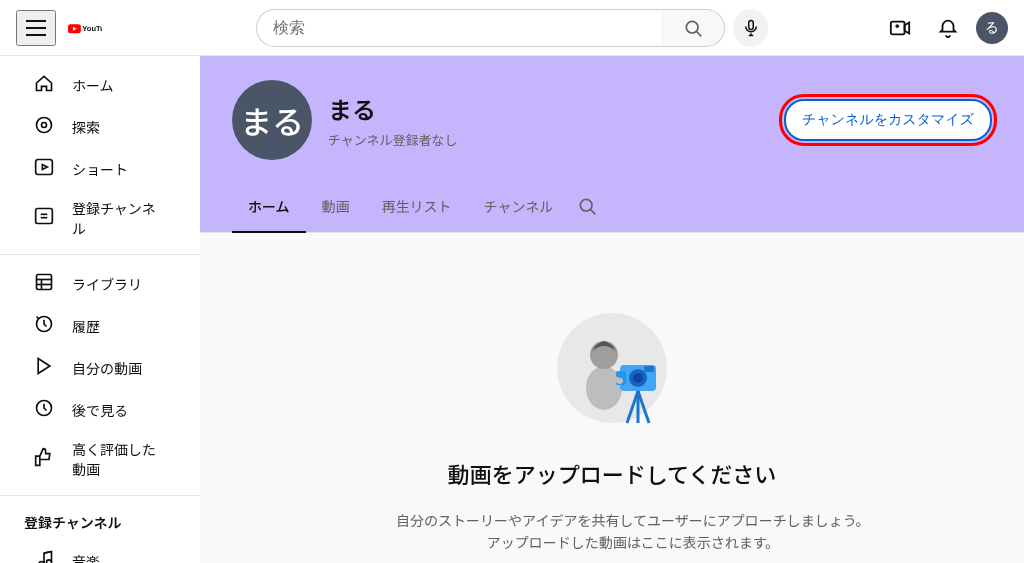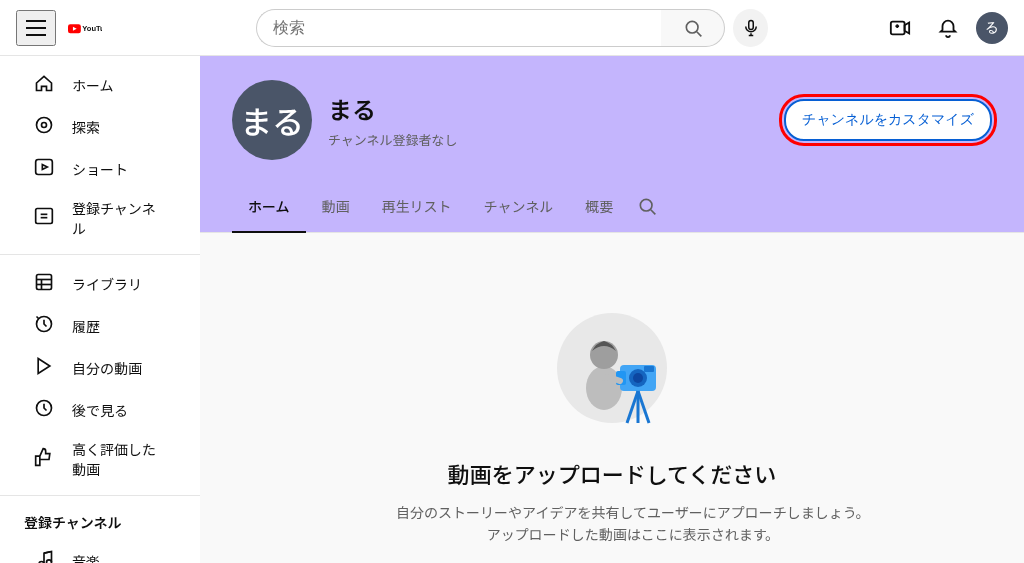--- a/index.html
+++ b/index.html
@@ -107,21 +107,21 @@
 
     
     .empty-state {
       display: flex; flex-direction: column; align-items: center; justify-content: center;
       padding: 60px 20px; text-align: center;
     }
     .empty-illustration {
       width: 160px; height: 140px; margin-bottom: 24px;
       position: relative;
     }
-    .empty-title { font-size: 22px; font-weight: 500; margin-bottom: 12px; }
+    .empty-title { font-size: 22px; font-weight: 500; margin-bottom: 20px; }
     .empty-desc { font-size: 14px; color: #606060; margin-bottom: 24px; line-height: 1.6; margin-left: 42px; }
   </style>
 </head>
 <body>
 
 <nav class="top-nav">
   <div class="nav-left">
     <button class="hamburger">
       <span></span>
         <span></span>
@@ -294,21 +294,20 @@
       </div>
       <div class="channel-actions">
         <button class="btn-customize">チャンネルをカスタマイズ</button>
       </div>
     </div>
     <div class="channel-tabs">
       <div class="channel-tab active">ホーム</div>
       <div class="channel-tab">動画</div>
       <div class="channel-tab">再生リスト</div>
       <div class="channel-tab">チャンネル</div>
-      <div class="channel-tab">概要</div>
       <div class="search-tab">
         <svg width="20" height="20" viewBox="0 0 24 24" fill="none" stroke="#606060" stroke-width="2">
           <circle cx="11" cy="11" r="7"></circle>
             <line x1="16.5" y1="16.5" x2="22" y2="22"></line>
         </svg>
       </div>
     </div>
   </div>
 
   <div class="empty-state">

